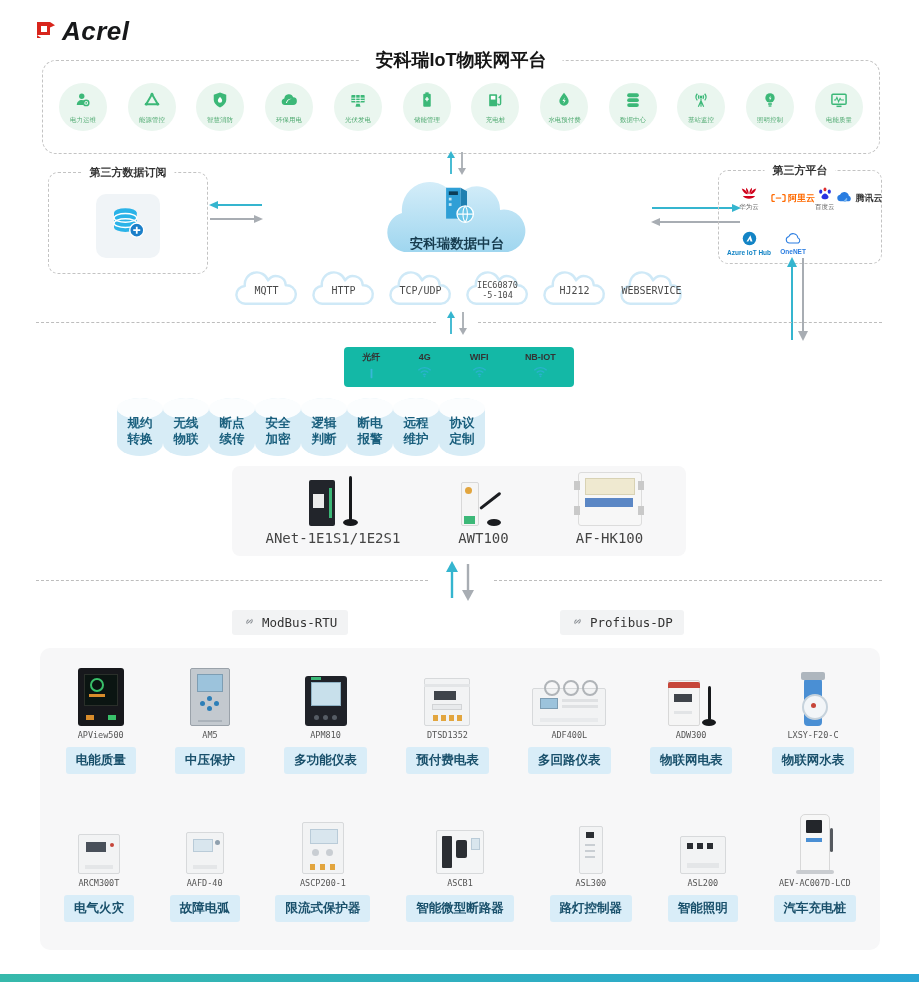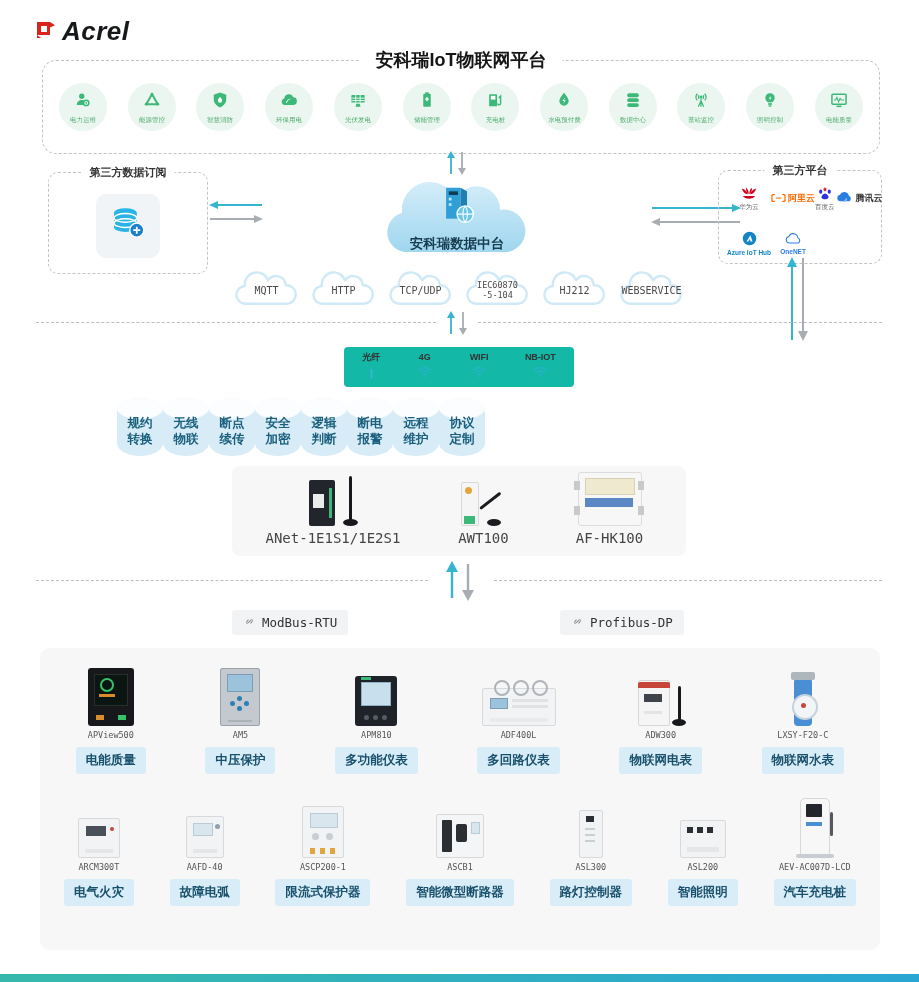--- a/index.html
+++ b/index.html
@@ -546,20 +546,36 @@
               <div style="position:absolute;left:9px;bottom:6px;width:5px;height:5px;background:#555c64;border-radius:50%"></div>
               <div style="position:absolute;left:18px;bottom:6px;width:5px;height:5px;background:#555c64;border-radius:50%"></div>
               <div style="position:absolute;left:27px;bottom:6px;width:5px;height:5px;background:#555c64;border-radius:50%"></div>
             </div>
           </div>
       <span class="prod-model">APM810</span>
       <span class="prod-pill">多功能仪表</span>
         </div>
         <div class="prod">
           <div class="prod-dev">
+            <div class="dev" style="width:46px;height:48px">
+              <div style="position:absolute;inset:0;background:#f2f3f4;border:1px solid #d7d9db;border-radius:2px"></div>
+              <div style="position:absolute;left:0;right:0;top:6px;height:3px;background:#e3e5e7"></div>
+              <div style="position:absolute;left:10px;top:13px;width:22px;height:9px;background:#3f444a"></div>
+              <div style="position:absolute;left:8px;top:26px;width:28px;height:4px;background:#e8eaec;border:1px solid #d2d4d6"></div>
+              <div style="position:absolute;left:9px;bottom:5px;width:5px;height:6px;background:#e2a53e"></div>
+              <div style="position:absolute;left:17px;bottom:5px;width:5px;height:6px;background:#e2a53e"></div>
+              <div style="position:absolute;left:25px;bottom:5px;width:5px;height:6px;background:#e2a53e"></div>
+              <div style="position:absolute;left:33px;bottom:5px;width:5px;height:6px;background:#e2a53e"></div>
+            </div>
+          </div>
+      <span class="prod-model">DTSD1352</span>
+      <span class="prod-pill">预付费电表</span>
+        </div>
+        <div class="prod">
+          <div class="prod-dev">
             <div class="dev" style="width:74px;height:46px">
               <div style="position:absolute;left:0;right:0;top:8px;bottom:0;background:#f2f3f4;border:1px solid #d7d9db;border-radius:2px"></div>
               <div style="position:absolute;left:12px;top:0;width:12px;height:12px;border:2px solid #b0b4b8;border-radius:50%"></div>
               <div style="position:absolute;left:31px;top:0;width:12px;height:12px;border:2px solid #b0b4b8;border-radius:50%"></div>
               <div style="position:absolute;left:50px;top:0;width:12px;height:12px;border:2px solid #b0b4b8;border-radius:50%"></div>
               <div style="position:absolute;left:8px;top:18px;width:16px;height:9px;background:#9cc3dc;border:1px solid #7d9db3"></div>
               <div style="position:absolute;left:30px;top:19px;width:36px;height:3px;background:#dfe1e3"></div>
               <div style="position:absolute;left:30px;top:25px;width:36px;height:3px;background:#dfe1e3"></div>
               <div style="position:absolute;left:8px;bottom:4px;right:8px;height:4px;background:#e8eaec"></div>
             </div>
@@ -587,21 +603,21 @@
               <div style="position:absolute;left:11px;top:6px;width:18px;height:48px;background:#4a8fd4;border-radius:4px"></div>
               <div style="position:absolute;left:8px;top:0;width:24px;height:8px;background:#aeb6be;border-radius:2px"></div>
               <div style="position:absolute;left:9px;top:22px;width:22px;height:22px;background:#f2f5f8;border:2px solid #c6d2dc;border-radius:50%"></div>
               <div style="position:absolute;left:18px;top:31px;width:5px;height:5px;background:#c6463a;border-radius:50%"></div>
             </div>
           </div>
       <span class="prod-model">LXSY-F20-C</span>
       <span class="prod-pill">物联网水表</span>
         </div>
       </div>
-    <div class="prod-row" style="top:148px">
+    <div class="prod-row" style="top:164px">
         <div class="prod">
           <div class="prod-dev">
             <div class="dev" style="width:42px;height:40px">
               <div style="position:absolute;inset:0;background:#f2f3f4;border:1px solid #d7d9db;border-radius:2px"></div>
               <div style="position:absolute;left:8px;top:8px;width:20px;height:10px;background:#49505a"></div>
               <div style="position:absolute;right:6px;top:9px;width:4px;height:4px;background:#c6463a;border-radius:50%"></div>
               <div style="position:absolute;left:7px;bottom:5px;right:7px;height:4px;background:#e4e6e8"></div>
             </div>
           </div>
       <span class="prod-model">ARCM300T</span>

